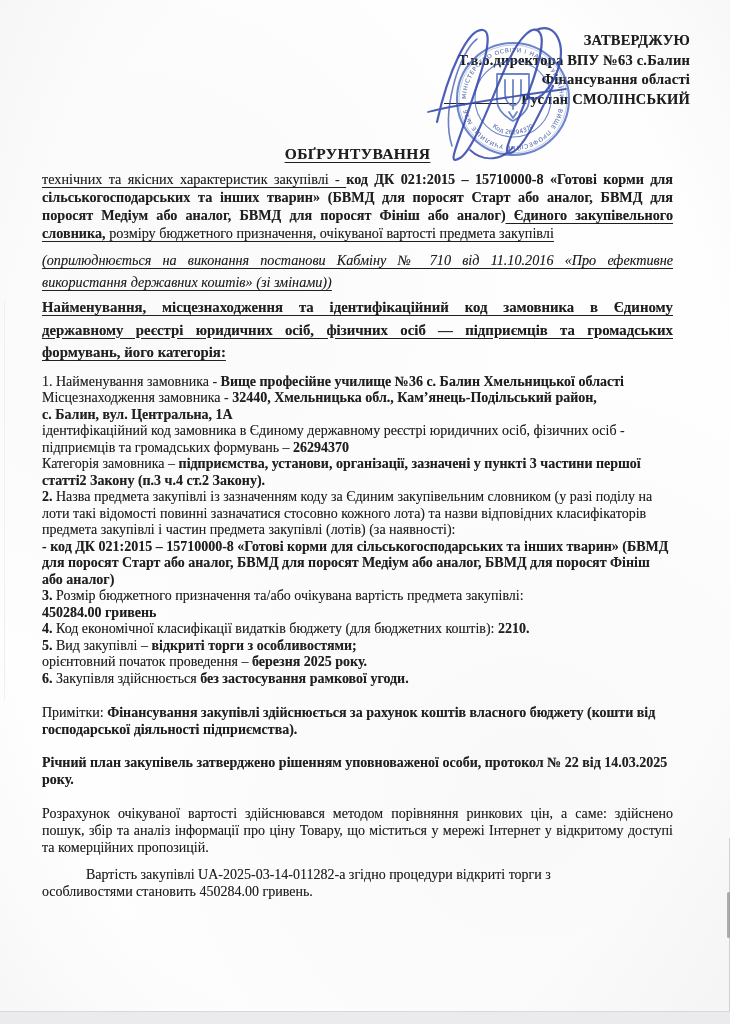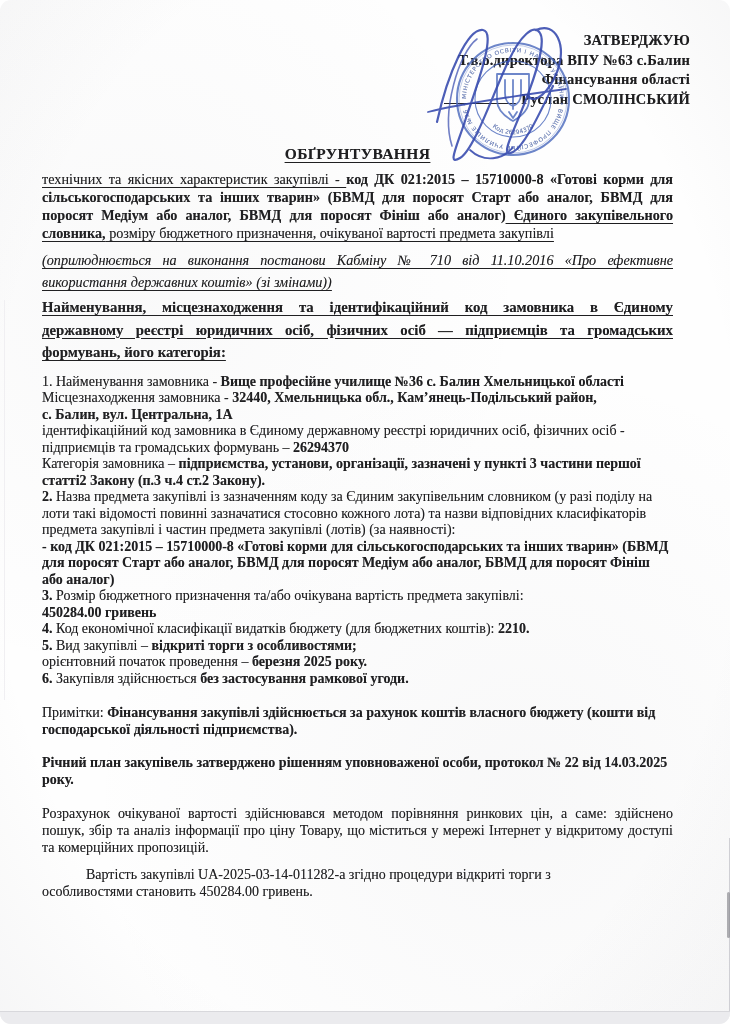--- a/index.html
+++ b/index.html
@@ -2,21 +2,20 @@
 <html lang="uk"><head>
 <meta charset="utf-8">
 <style>
   html,body { margin:0; padding:0; background:#fff; }
   .page {
     position:relative; width:730px; height:1024px; overflow:hidden;
     background:#fefefe;
     font-family:"Liberation Serif", serif;
     color:#1e1e20;
     text-shadow:0 0 .5px rgba(30,30,32,.45);
-    border-radius:11px;
   }
   .page::after {
     content:""; position:absolute; inset:0; pointer-events:none;
     background:
       radial-gradient(circle at 18% 28%, rgba(120,120,130,.035), transparent 42%),
       radial-gradient(circle at 72% 78%, rgba(120,120,130,.045), transparent 46%),
       radial-gradient(ellipse at 50% 48%, transparent 72%, rgba(100,100,110,.05) 100%);
   }
   .content { position:absolute; left:42px; top:0; width:631px; padding-top:145px; }
 

